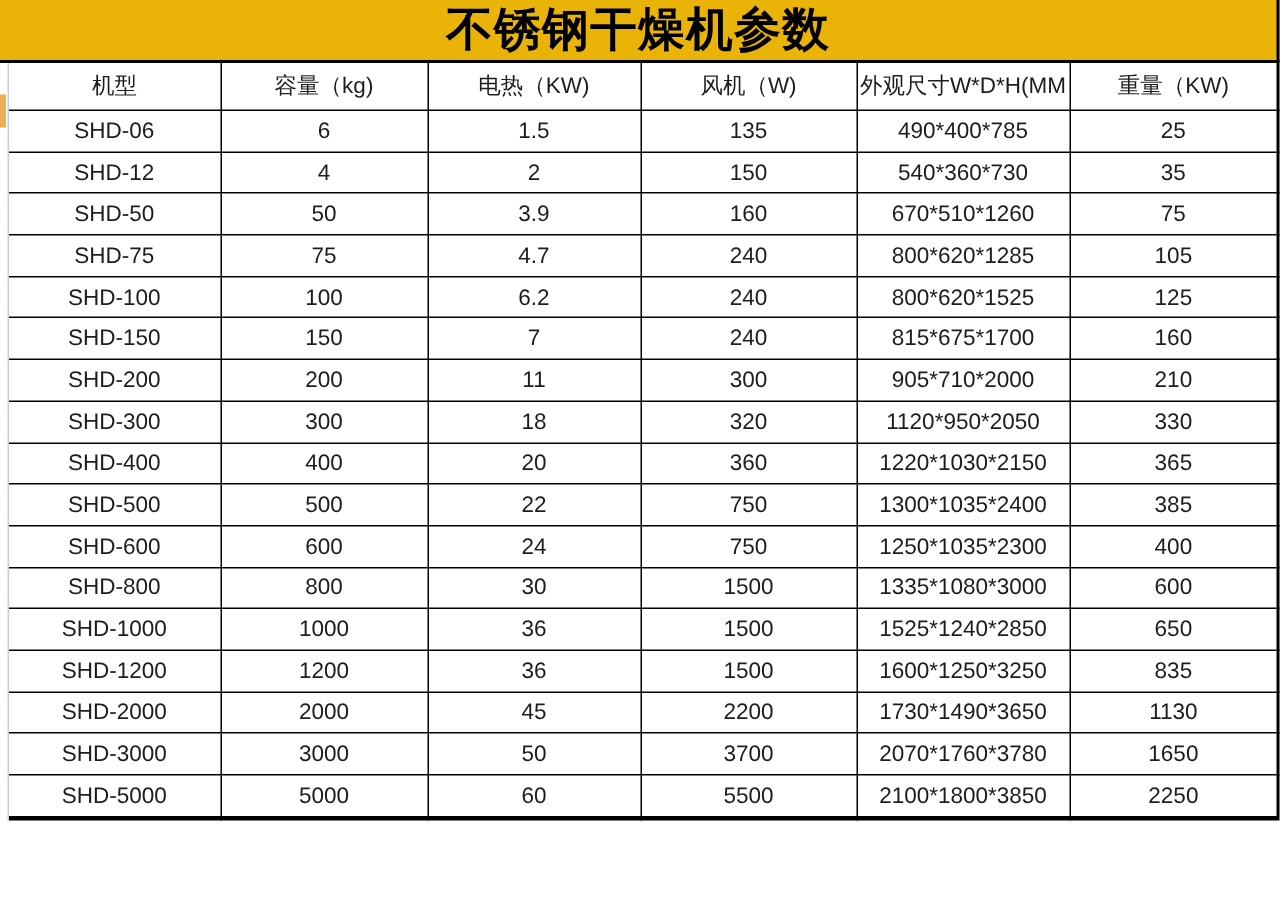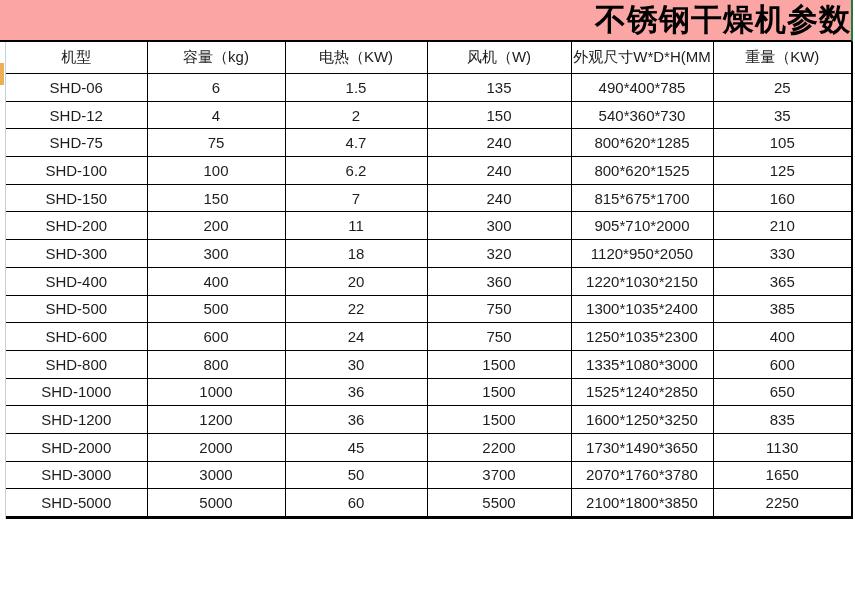--- a/index.html
+++ b/index.html
@@ -5,23 +5,23 @@
   html,body{margin:0;padding:0;}
   body{
     width:855px;height:608px;background:#ffffff;
     font-family:"Liberation Sans","DejaVu Sans",sans-serif;
     color:#1d1d1d;overflow:hidden;
   }
   .sheet{
     width:853px;height:608px;position:relative;background:#ffffff;
   }
   .titlebar{
-    width:851px;height:40px;background:#fca5a5;
-    border-bottom:2px solid #000;border-right:2px solid #15803d;
-    display:flex;align-items:center;justify-content:flex-end;
+    width:851px;height:40px;background:#eab308;
+    border-bottom:2px solid #000;border-right:2px solid #000000;
+    display:flex;align-items:center;justify-content:center;
     box-sizing:content-box;
   }
   .title-text{
     font-size:31px;font-weight:bold;color:#000;letter-spacing:1px;
     line-height:40px;white-space:nowrap;
   }
   .content{display:flex;align-items:center;}
   .gutter{
     width:5px;position:relative;align-self:stretch;background:#ffffff;
     border-right:1px solid #c3d0dc;
@@ -92,20 +92,28 @@
           </tr>
           <tr>
             <td>SHD-12</td>
             <td>4</td>
             <td>2</td>
             <td>150</td>
             <td>540*360*730</td>
             <td>35</td>
           </tr>
           <tr>
+            <td>SHD-50</td>
+            <td>50</td>
+            <td>3.9</td>
+            <td>160</td>
+            <td>670*510*1260</td>
+            <td>75</td>
+          </tr>
+          <tr>
             <td>SHD-75</td>
             <td>75</td>
             <td>4.7</td>
             <td>240</td>
             <td>800*620*1285</td>
             <td>105</td>
           </tr>
           <tr>
             <td>SHD-100</td>
             <td>100</td>

